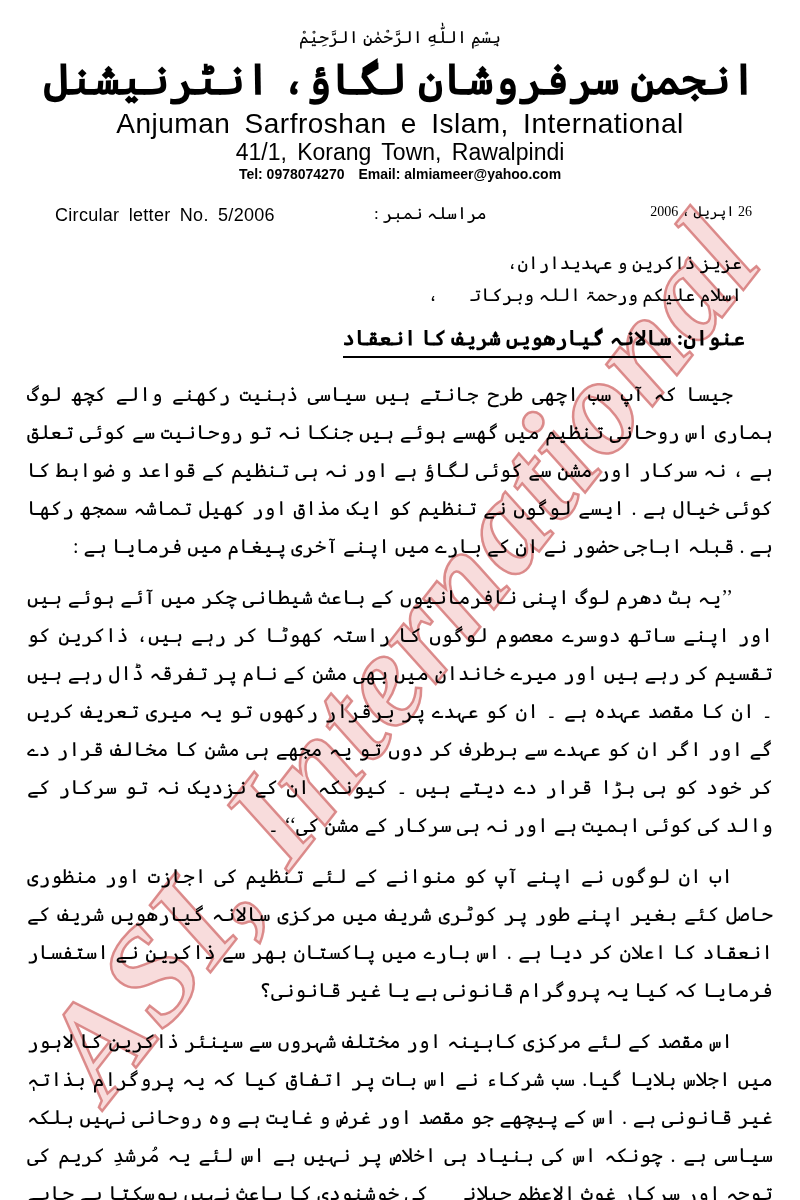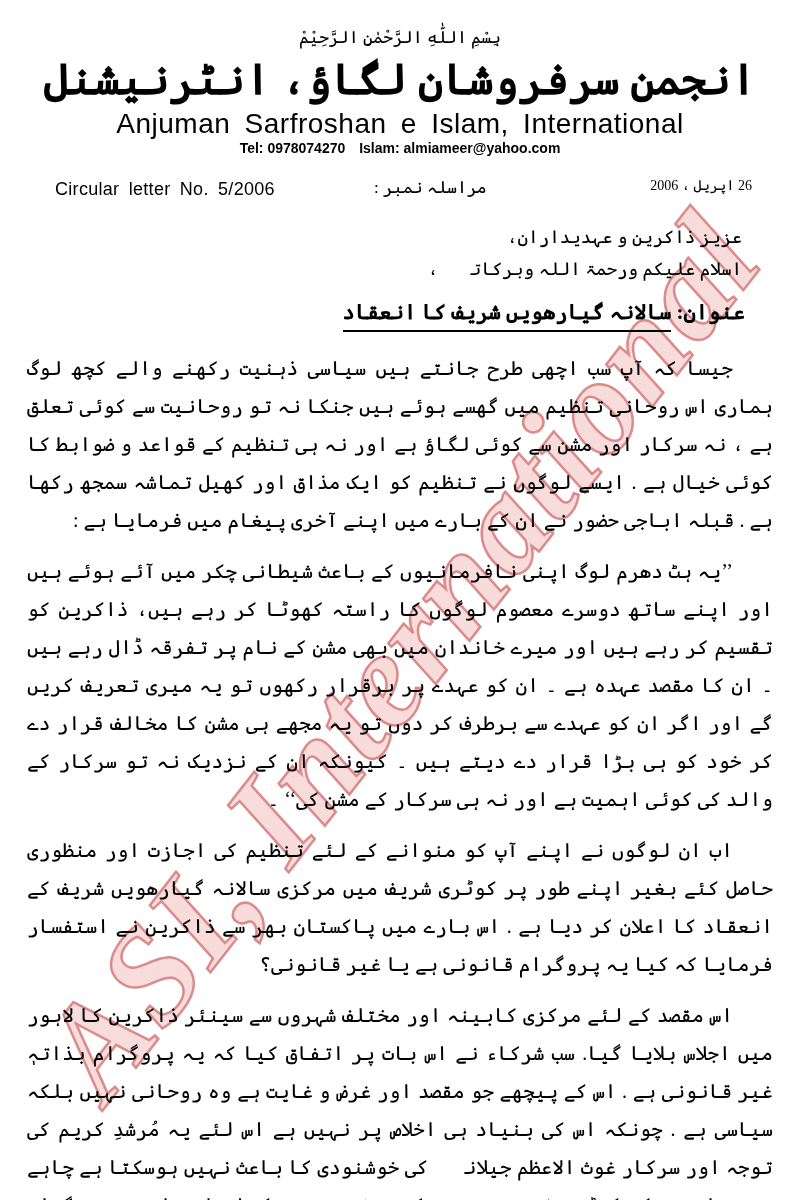--- a/index.html
+++ b/index.html
@@ -59,24 +59,25 @@
   <div class="watermark">ASI, International</div>
 
   <div class="content">
 
     <div class="bismillah urdu">بِسْمِ اللّٰهِ الرَّحْمٰنِ الرَّحِيْمْ</div>
 
     <div class="title-urdu urdu">انجمن سرفروشان لگاؤ، انٹرنیشنل</div>
 
     <div class="title-en">Anjuman Sarfroshan e Islam, International</div>
 
+    <div class="address">41/1, Korang Town, Rawalpindi</div>
 
     <div class="contact">
       <span>Tel: 0978074270</span>
-      <span>Islam: almiameer@yahoo.com</span>
+      <span>Email: almiameer@yahoo.com</span>
     </div>
 
     <div class="circ-row">
       <span class="circ-en">Circular letter No. 5/2006</span>
       <span class="circ-ur urdu">مراسلہ نمبر :</span>
       <span class="date-line urdu">26 اپریل ، 2006</span>
     </div>
 
     <div class="salutation urdu">
       <div>عزیز ذاکرین و عہدیداران،</div>

